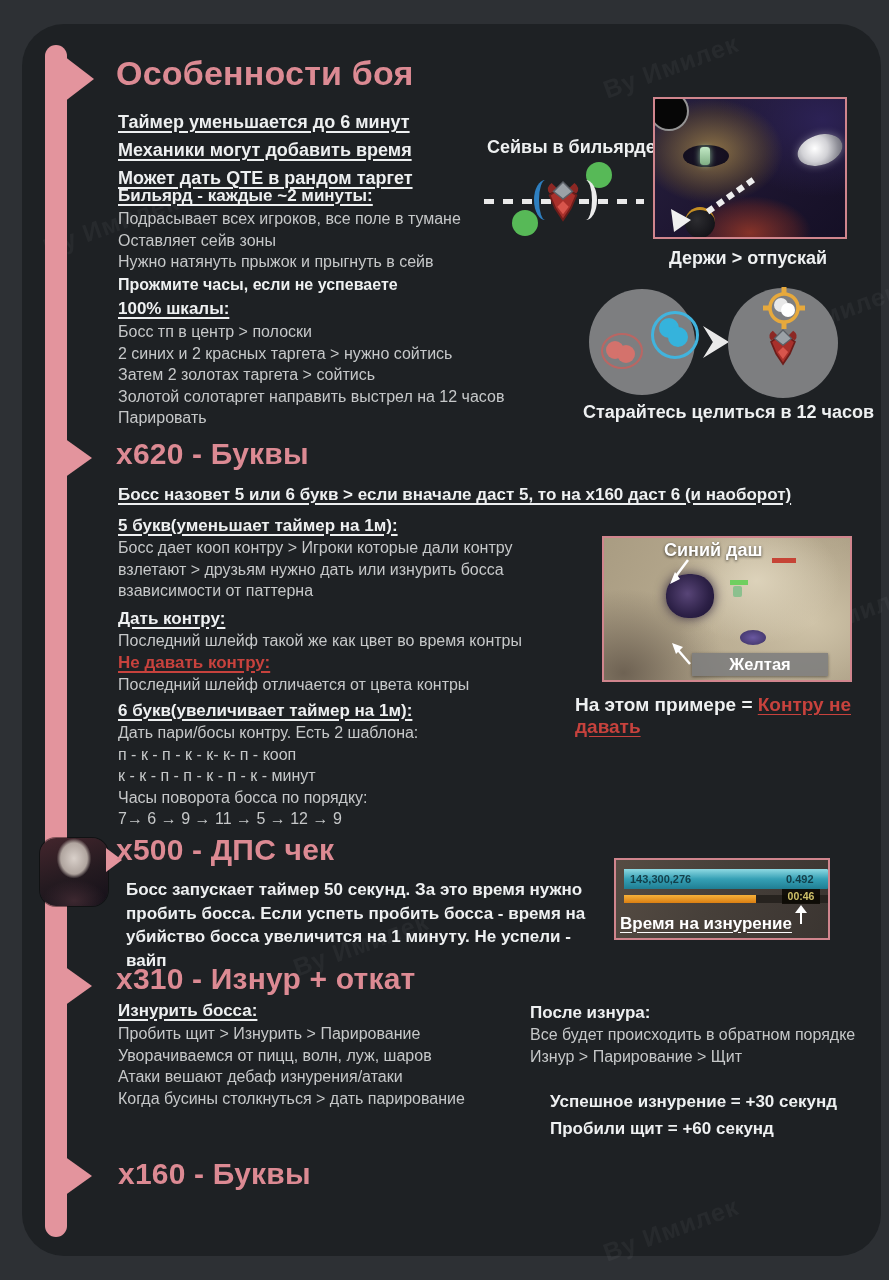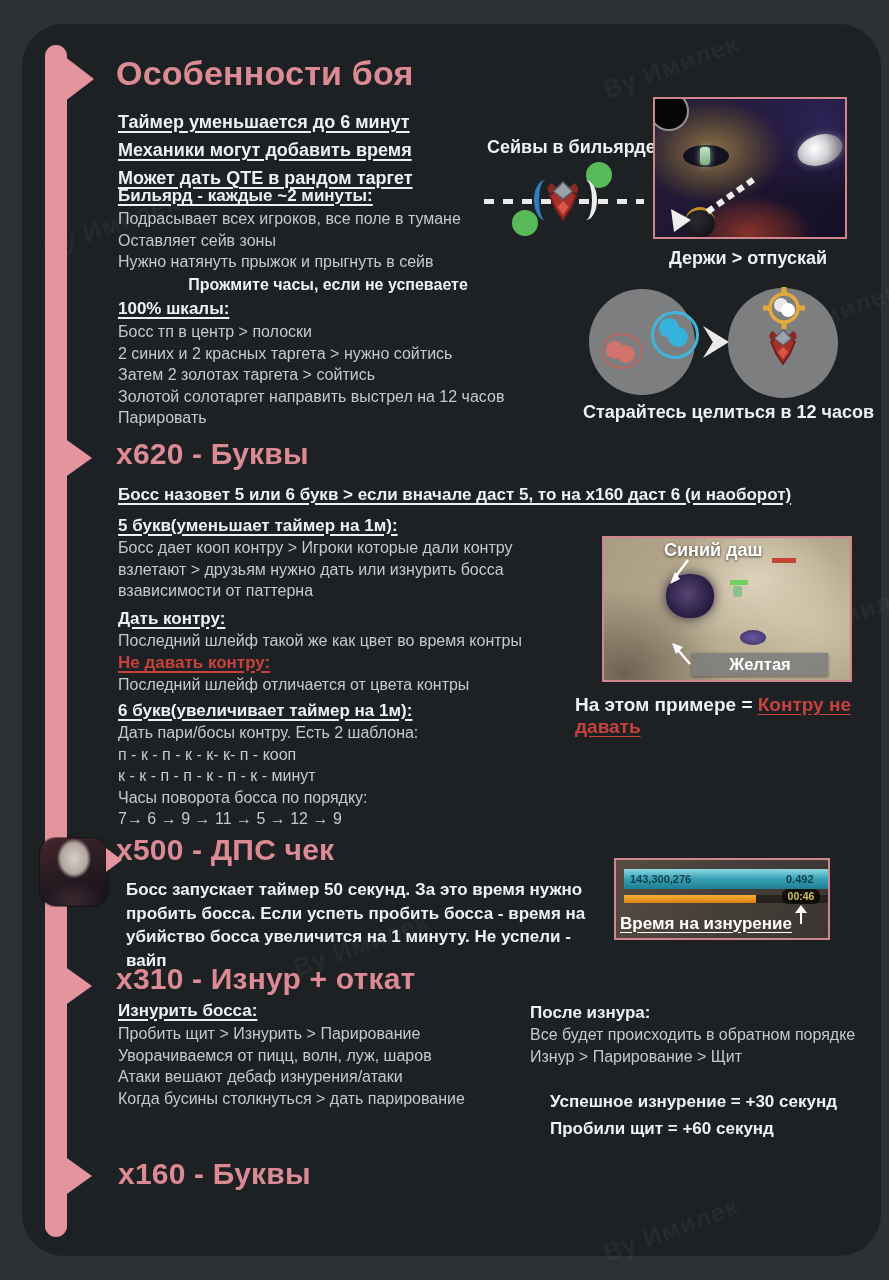--- a/index.html
+++ b/index.html
@@ -20,21 +20,21 @@
             linear-gradient(160deg,#44262d 0%,#241a20 55%,#141019 100%);
           box-shadow:0 0 0 1px rgba(0,0,0,.45);}
   
   .h1{position:absolute;color:#dc8a93;font-weight:700;font-size:34px;letter-spacing:.2px;}
   .h2{position:absolute;color:#dc8a93;font-weight:700;font-size:30px;letter-spacing:.2px;}
   .rule{font-size:18px;font-weight:700;color:#eef0f1;line-height:28px;
         text-decoration:underline;text-underline-offset:3px;text-decoration-thickness:1.5px;}
   .shead{font-size:17px;font-weight:700;color:#eef0f1;line-height:23px;
          text-decoration:underline;text-underline-offset:3px;text-decoration-thickness:1.5px;}
   .body16{font-size:16px;color:#c6c8c9;line-height:21.5px;font-weight:400;}
-  .bold16{font-size:16px;color:#eef0f1;line-height:23px;font-weight:700;text-align:center;}
+  .bold16{font-size:16px;color:#eef0f1;line-height:23px;font-weight:700;}
   .bbody{font-size:17px;color:#eef0f1;line-height:23.5px;font-weight:700;}
   .cap{position:absolute;font-size:18px;font-weight:700;color:#eef0f1;}
   .red{color:#c7423d;}
   .redu{color:#c7423d;text-decoration:underline;text-underline-offset:3px;}
   
   .frame{position:absolute;border:2px solid #d0858d;box-sizing:border-box;overflow:hidden;}
   .gc{position:absolute;width:26px;height:26px;border-radius:50%;background:#57b957;}
   .dash{position:absolute;height:5px;background:repeating-linear-gradient(90deg,#e9e9e9 0 10px,rgba(0,0,0,0) 10px 19px);}
   .arcL{position:absolute;width:18px;height:40px;border-left:5px solid #2e7fc0;border-radius:50%;}
   .arcR{position:absolute;width:18px;height:40px;border-right:5px solid #ececec;border-radius:50%;}
@@ -226,21 +226,21 @@
     <div class="abs" style="left:8px;top:9px;width:214px;height:20px;
          clip-path:polygon(0 0,95% 0,100% 50%,95% 100%,0 100%);
          background:linear-gradient(180deg,#8ed9e2,#35a0b5 50%,#207e93);">
       <div class="abs" style="left:6px;top:4px;font-size:11px;font-weight:700;color:rgba(13,52,62,.9);">143,300,276</div>
       <div class="abs" style="left:162px;top:4px;font-size:11px;font-weight:700;color:rgba(13,52,62,.9);">0.492</div>
     </div>
     <div class="abs" style="left:8px;top:35px;width:214px;height:8px;background:#27231f;"></div>
     <div class="abs" style="left:8px;top:35px;width:132px;height:8px;
          background:linear-gradient(180deg,#f6b13a,#db7f12);"></div>
     <div class="abs" style="left:166px;top:29px;width:38px;height:15px;background:rgba(10,8,2,.85);
-         color:#cfc169;font-size:10.5px;font-weight:700;text-align:center;line-height:15px;border-radius:6px;">00:46</div>
+         color:#cfc169;font-size:10.5px;font-weight:700;text-align:center;line-height:15px;border-radius:0;">00:46</div>
     <div class="abs" style="left:4px;top:54px;font-size:17px;font-weight:700;color:#fff;
          text-decoration:underline;text-underline-offset:3px;">Время на изнурение</div>
     <div class="abs" style="left:184px;top:52px;width:2px;height:12px;background:#fff;"></div>
     <div class="abs" style="left:179px;top:45px;width:0;height:0;border-left:6px solid rgba(0,0,0,0);
          border-right:6px solid rgba(0,0,0,0);border-bottom:8px solid #fff;"></div>
   </div>
 
   <div class="h2" style="left:116px;top:962px;">х310 - Изнур + откат</div>
 
   <div class="abs" style="left:118px;top:999px;width:400px;">

